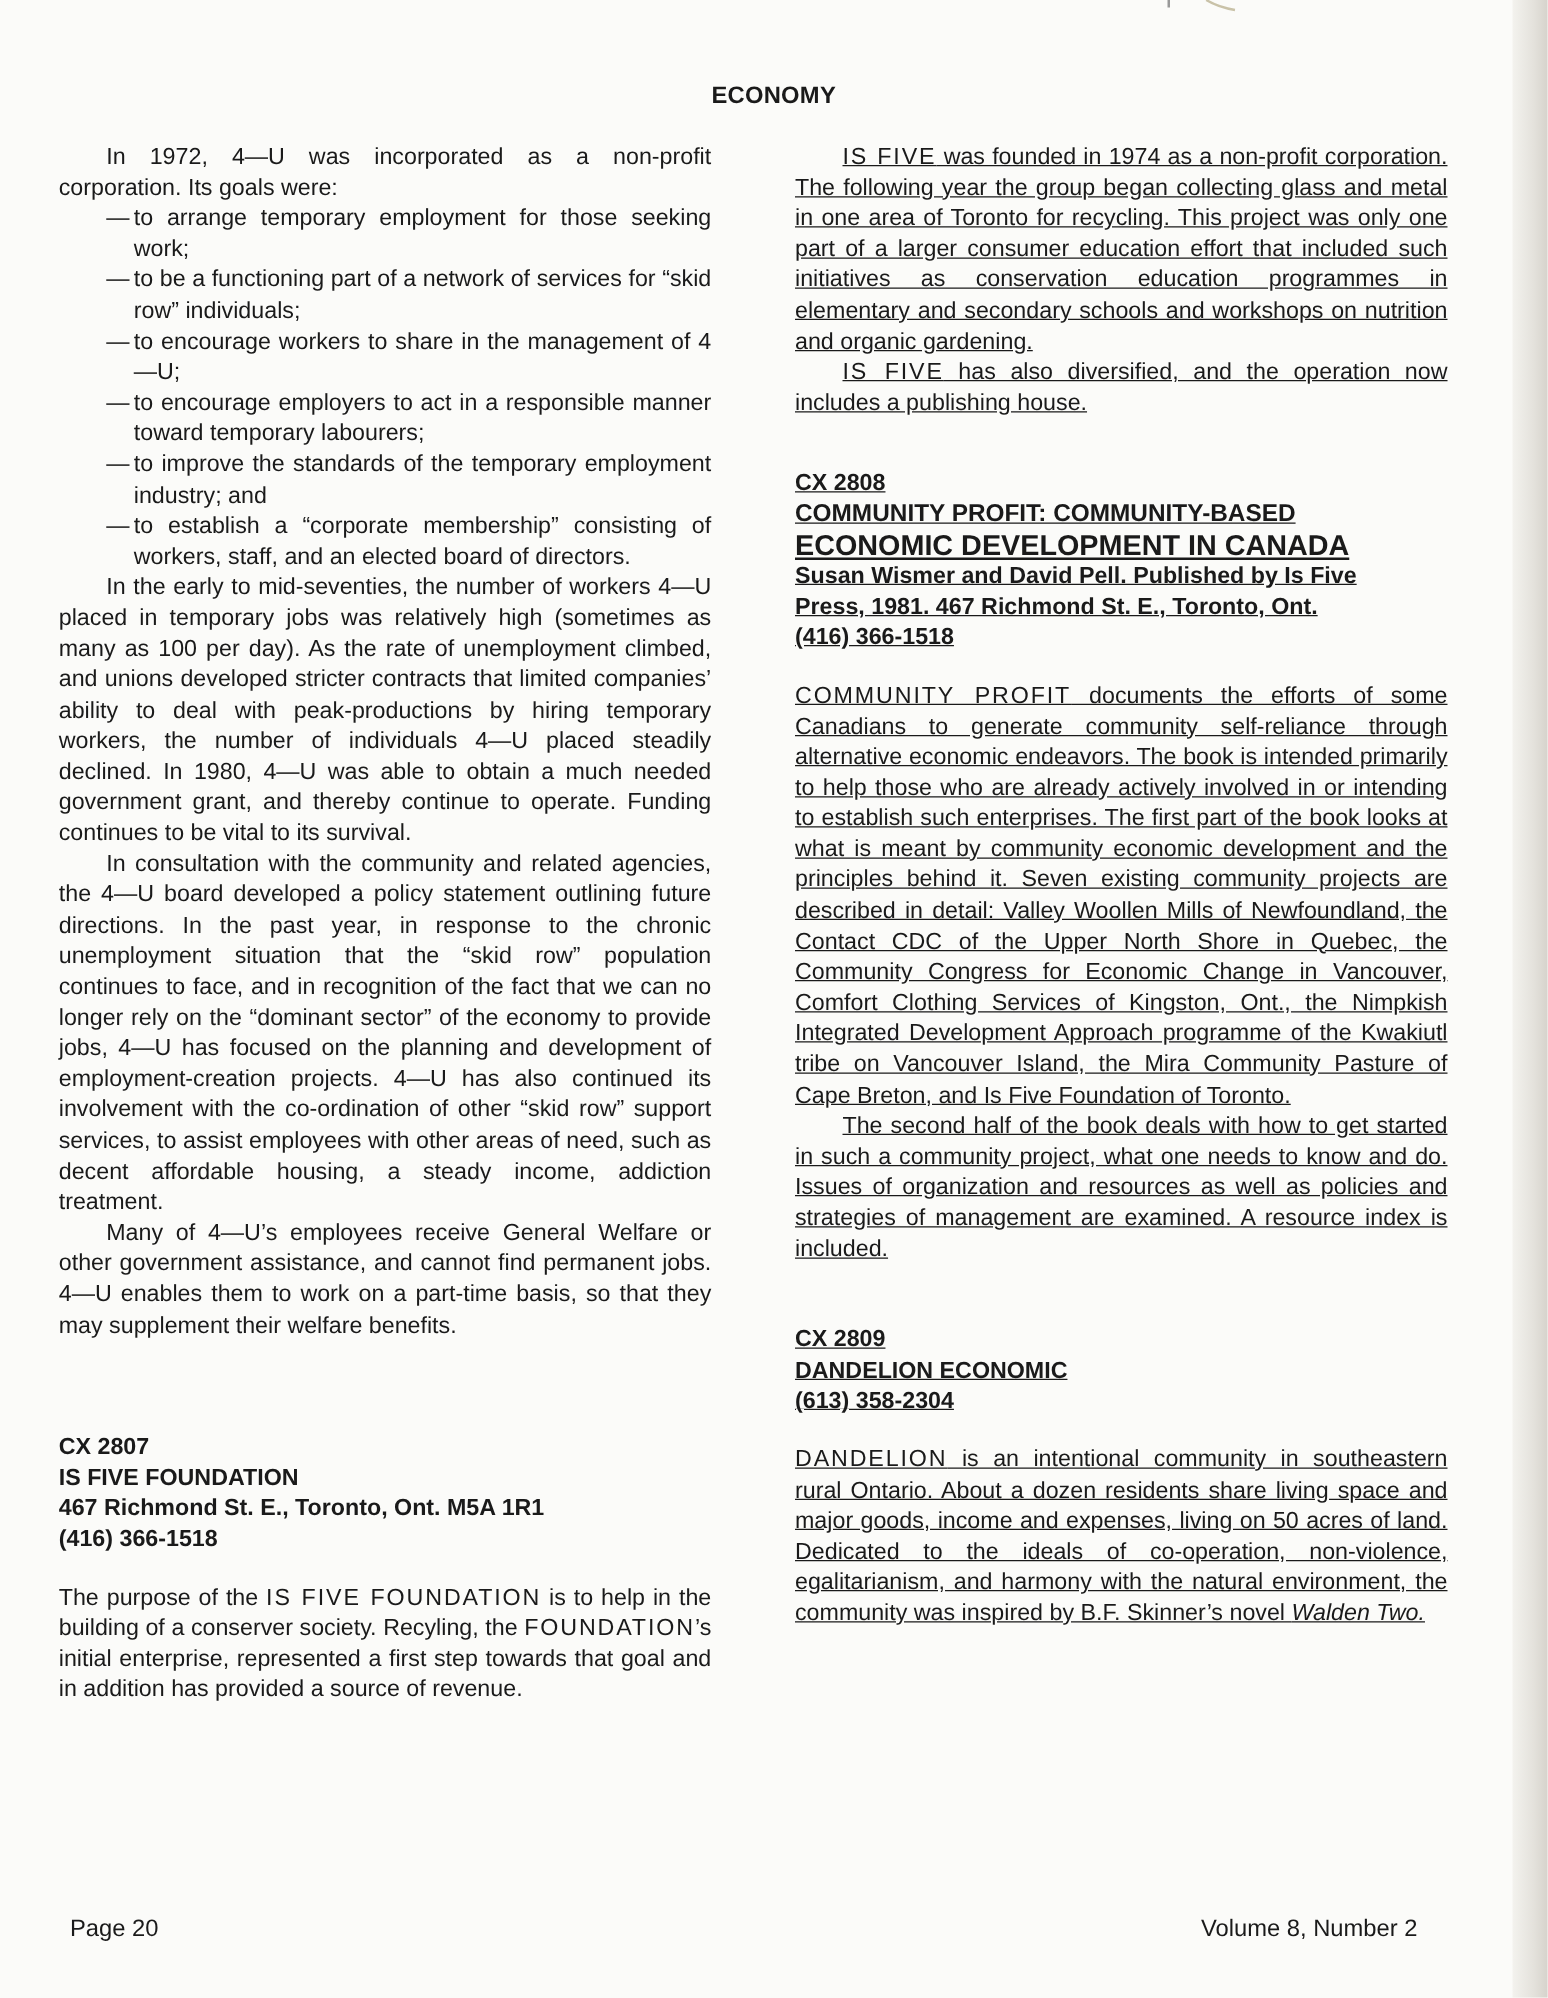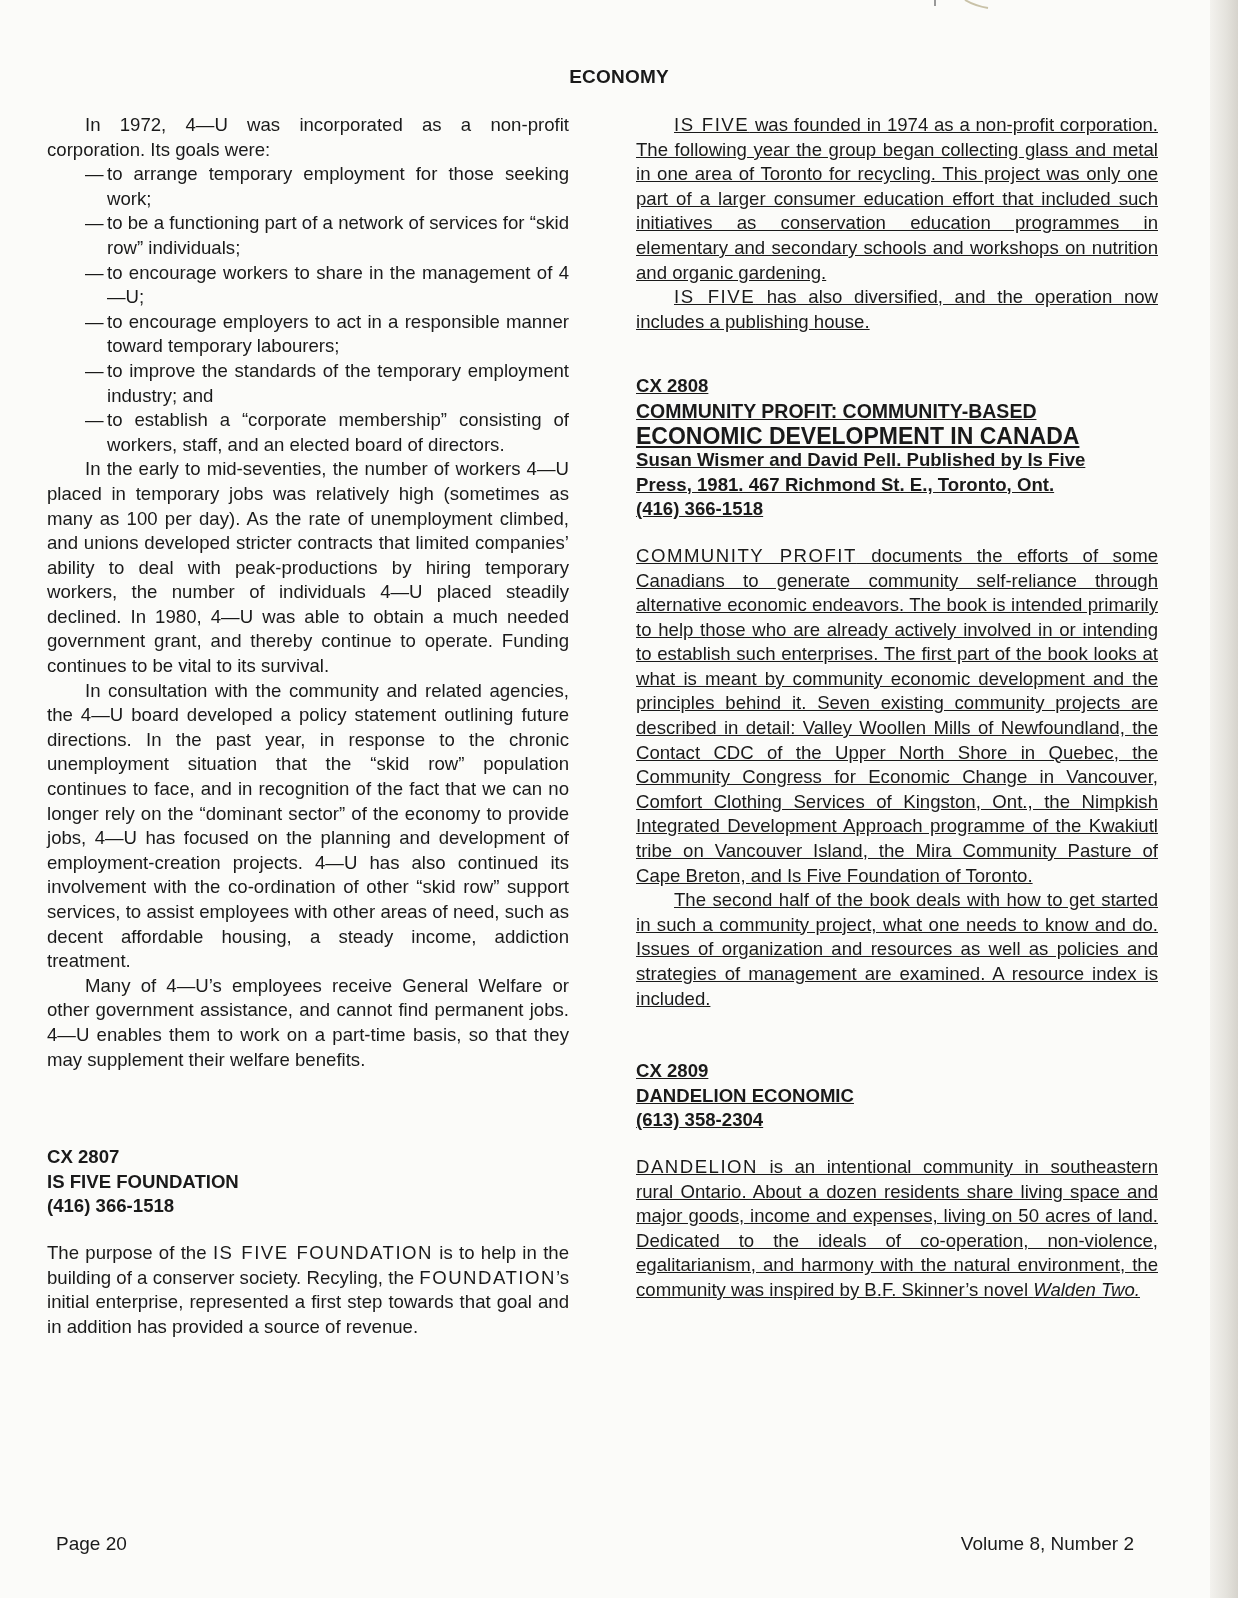--- a/index.html
+++ b/index.html
@@ -70,20 +70,21 @@
   </ul>
   <p class="para indent">In the early to mid-seventies, the number of workers 4—U placed in temporary jobs was relatively high (sometimes as many as 100 per day). As the rate of unemployment climbed, and unions developed stricter contracts that limited companies’ ability to deal with peak-productions by hiring temporary workers, the number of individuals 4—U placed steadily declined. In 1980, 4—U was able to obtain a much needed government grant, and thereby continue to operate. Funding continues to be vital to its survival.</p>
   <p class="para indent">In consultation with the community and related agencies, the 4—U board developed a policy statement outlining future directions. In the past year, in response to the chronic unemployment situation that the “skid row” population continues to face, and in recognition of the fact that we can no longer rely on the “dominant sector” of the economy to provide jobs, 4—U has focused on the planning and development of employment-creation projects. 4—U has also continued its involvement with the co-ordination of other “skid row” support services, to assist employees with other areas of need, such as decent affordable housing, a steady income, addiction treatment.</p>
   <p class="para indent">Many of 4—U’s employees receive General Welfare or other government assistance, and cannot find permanent jobs. 4—U enables them to work on a part-time basis, so that they may supplement their welfare benefits.</p>
 
   <div style="height:73px"></div>
 
   <div>
     <p class="entry-head">CX 2807</p>
     <p class="entry-head">IS FIVE FOUNDATION</p>
+    <p class="entry-head">467 Richmond St. E., Toronto, Ont. M5A 1R1</p>
     <p class="entry-head">(416) 366-1518</p>
     <p class="para entry-body"><span>The purpose of the</span> <span class="spaced-caps">IS FIVE FOUNDATION</span> <span>is to help in the building of a conserver society. Recyling, the</span> <span class="spaced-caps">FOUNDATION</span><span>’s initial enterprise, represented a first step towards that goal and in addition has provided a source of revenue.</span></p>
   </div>
 </div>
 
 <div class="col col-right">
   <p class="para indent"><span class="spaced-caps">IS FIVE</span><span> was founded in 1974 as a non-profit corporation. The following year the group began collecting glass and metal in one area of Toronto for recycling. This project was only one part of a larger consumer education effort that included such initiatives as conservation education programmes in elementary and secondary schools and workshops on nutrition and organic gardening.</span></p>
   <p class="para indent"><span class="spaced-caps">IS FIVE</span><span> has also diversified, and the operation now includes a publishing house.</span></p>
 
   <div style="height:40px"></div>

